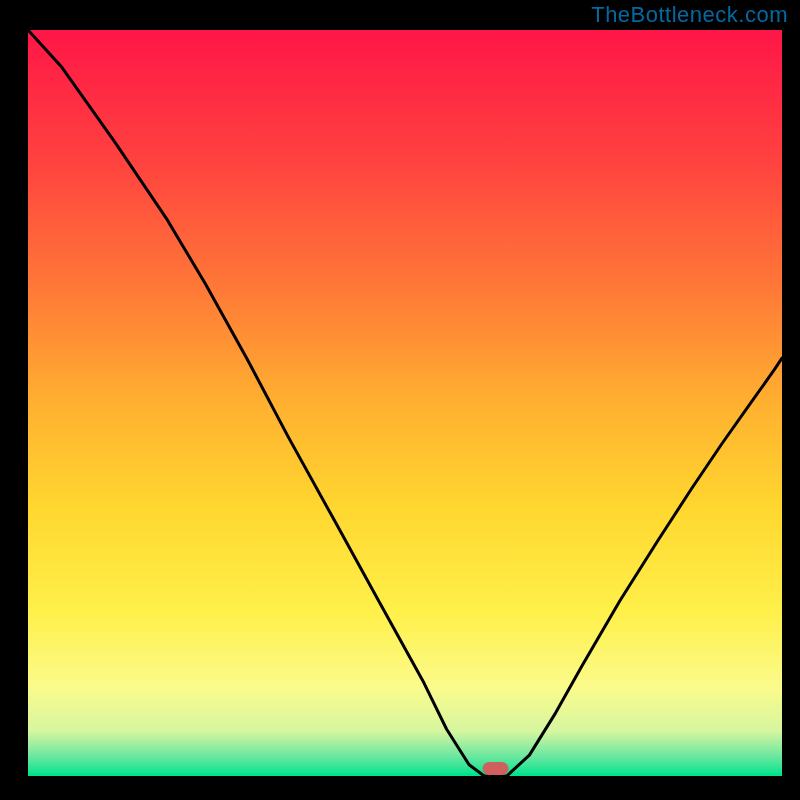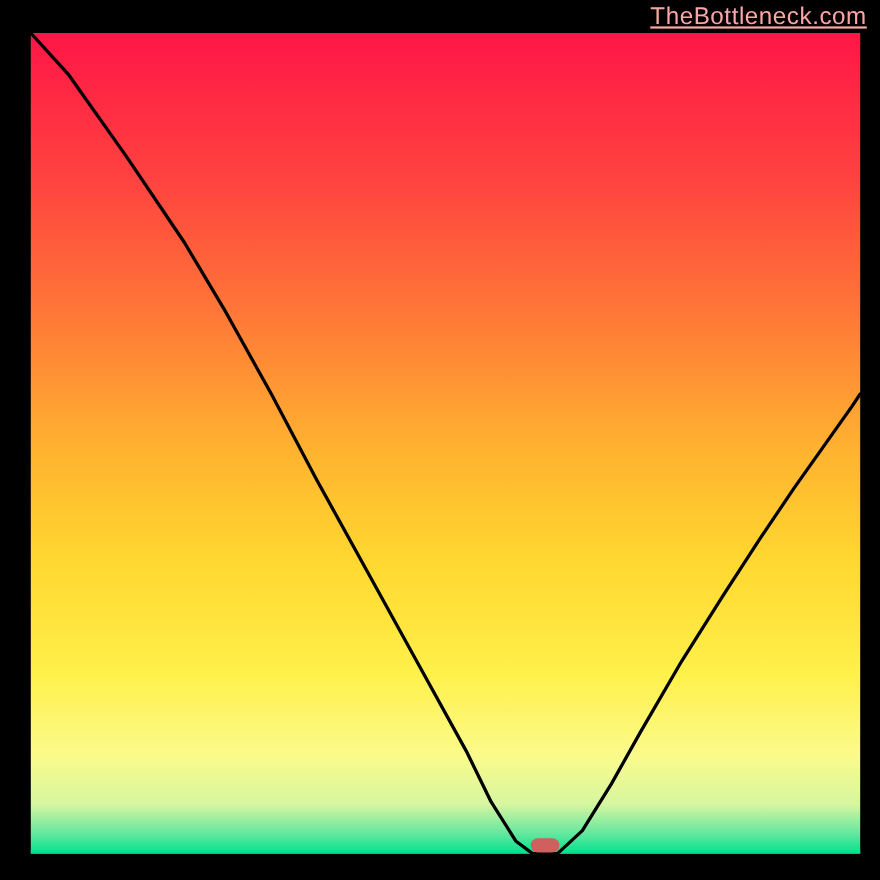--- a/index.html
+++ b/index.html
@@ -13,26 +13,25 @@
   .wrap {
     position: relative;
     width: 800px;
     height: 800px;
     background: #000;
   }
   .watermark {
     position: absolute;
     top: 2px;
     right: 12px;
-    color: #fca5a5;
+    color: #0369a1;
     font-family: Arial, Helvetica, sans-serif;
     font-size: 22px;
     letter-spacing: 0.5px;
     z-index: 5;
-    text-decoration: underline;
   }
   svg.main {
     position: absolute;
     left: 0;
     top: 0;
     width: 800px;
     height: 800px;
     display: block;
   }
 </style>

